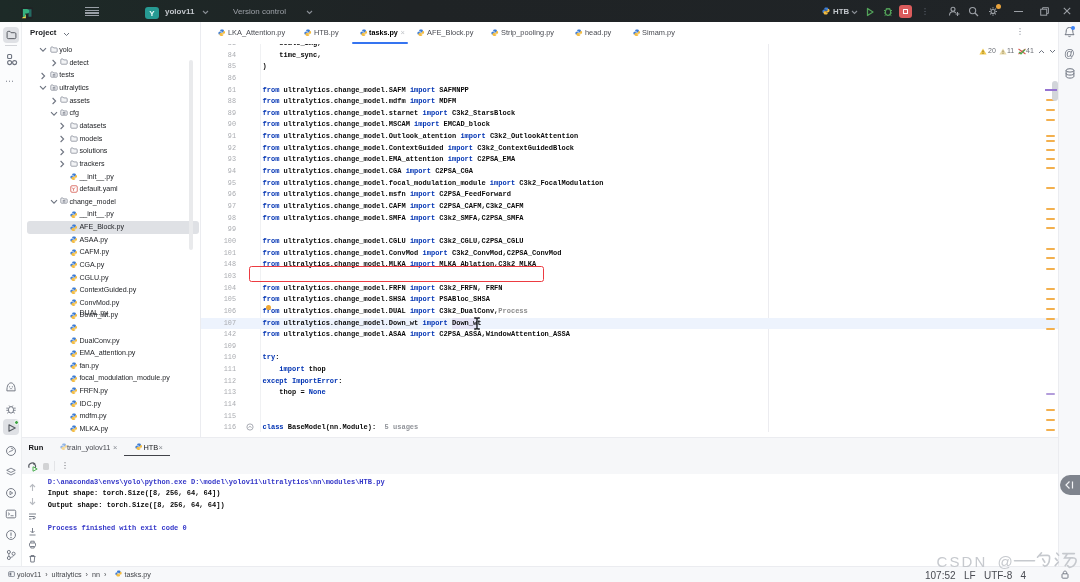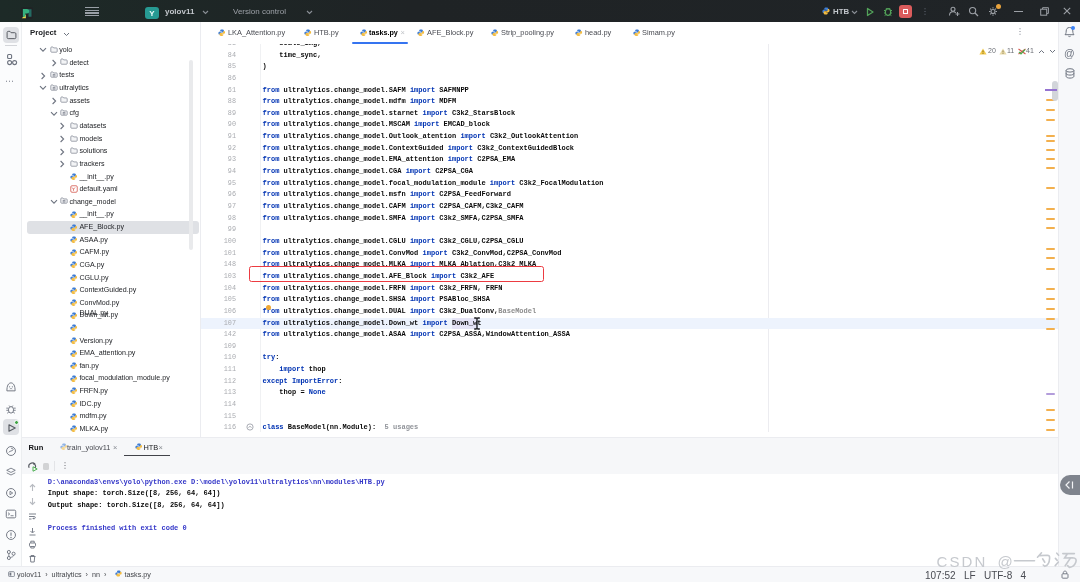--- a/index.html
+++ b/index.html
@@ -287,21 +287,21 @@
         <div class="abs tl" style="left:79.4px;top:309.3px">Down_wt.py</div>
         <svg class="abs" style="left:69.5px;top:324.3px;opacity:1.0" width="7.5" height="7.5" viewBox="0 0 16 16">
           <path fill="#3e7dd4" d="M7.9 1C6 1 4.6 1.9 4.6 3.5V5h3.5v.7H3.3C1.6 5.7.8 7 .8 8.8s.8 3 2.5 3h1.3V9.9c0-1.5 1.3-2.5 2.7-2.5h3.4c1.2 0 2-.9 2-2.1V3.5C12.7 1.9 10.9 1 9 1z"></path>
           <path fill="#f4bc40" d="M8.1 15c1.9 0 3.3-.9 3.3-2.5V11H7.9v-.7h4.8c1.7 0 2.5-1.3 2.5-3.1s-.8-3-2.5-3h-1.3v1.6c0 1.5-1.3 2.5-2.7 2.5H5.3c-1.2 0-2 .9-2 2.1v2.1C3.3 14.1 5.1 15 7 15z"></path>
         </svg>
         <div class="abs tl" style="left:79.4px;top:307px">DUAL.py</div>
         <svg class="abs" style="left:69.5px;top:336.90000000000003px;opacity:1.0" width="7.5" height="7.5" viewBox="0 0 16 16">
           <path fill="#3e7dd4" d="M7.9 1C6 1 4.6 1.9 4.6 3.5V5h3.5v.7H3.3C1.6 5.7.8 7 .8 8.8s.8 3 2.5 3h1.3V9.9c0-1.5 1.3-2.5 2.7-2.5h3.4c1.2 0 2-.9 2-2.1V3.5C12.7 1.9 10.9 1 9 1z"></path>
           <path fill="#f4bc40" d="M8.1 15c1.9 0 3.3-.9 3.3-2.5V11H7.9v-.7h4.8c1.7 0 2.5-1.3 2.5-3.1s-.8-3-2.5-3h-1.3v1.6c0 1.5-1.3 2.5-2.7 2.5H5.3c-1.2 0-2 .9-2 2.1v2.1C3.3 14.1 5.1 15 7 15z"></path>
         </svg>
-        <div class="abs tl" style="left:79.4px;top:334.5px">Version.py</div>
+        <div class="abs tl" style="left:79.4px;top:334.5px">DualConv.py</div>
         <svg class="abs" style="left:69.5px;top:349.5px;opacity:1.0" width="7.5" height="7.5" viewBox="0 0 16 16">
           <path fill="#3e7dd4" d="M7.9 1C6 1 4.6 1.9 4.6 3.5V5h3.5v.7H3.3C1.6 5.7.8 7 .8 8.8s.8 3 2.5 3h1.3V9.9c0-1.5 1.3-2.5 2.7-2.5h3.4c1.2 0 2-.9 2-2.1V3.5C12.7 1.9 10.9 1 9 1z"></path>
           <path fill="#f4bc40" d="M8.1 15c1.9 0 3.3-.9 3.3-2.5V11H7.9v-.7h4.8c1.7 0 2.5-1.3 2.5-3.1s-.8-3-2.5-3h-1.3v1.6c0 1.5-1.3 2.5-2.7 2.5H5.3c-1.2 0-2 .9-2 2.1v2.1C3.3 14.1 5.1 15 7 15z"></path>
         </svg>
         <div class="abs tl" style="left:79.4px;top:347.1px">EMA_attention.py</div>
         <svg class="abs" style="left:69.5px;top:362.1px;opacity:1.0" width="7.5" height="7.5" viewBox="0 0 16 16">
           <path fill="#3e7dd4" d="M7.9 1C6 1 4.6 1.9 4.6 3.5V5h3.5v.7H3.3C1.6 5.7.8 7 .8 8.8s.8 3 2.5 3h1.3V9.9c0-1.5 1.3-2.5 2.7-2.5h3.4c1.2 0 2-.9 2-2.1V3.5C12.7 1.9 10.9 1 9 1z"></path>
           <path fill="#f4bc40" d="M8.1 15c1.9 0 3.3-.9 3.3-2.5V11H7.9v-.7h4.8c1.7 0 2.5-1.3 2.5-3.1s-.8-3-2.5-3h-1.3v1.6c0 1.5-1.3 2.5-2.7 2.5H5.3c-1.2 0-2 .9-2 2.1v2.1C3.3 14.1 5.1 15 7 15z"></path>
         </svg>
         <div class="abs tl" style="left:79.4px;top:359.7px">fan.py</div>
@@ -430,24 +430,23 @@
           <div class="cl" style="top:142.75px"><span style="color:#0033b3">from </span><span style="color:#0a0a0a">ultralytics.change_model.ContextGuided </span><span style="color:#0033b3">import </span><span style="color:#0a0a0a">C3k2_ContextGuidedBlock</span></div>
           <div class="cl" style="top:154.40px"><span style="color:#0033b3">from </span><span style="color:#0a0a0a">ultralytics.change_model.EMA_attention </span><span style="color:#0033b3">import </span><span style="color:#0a0a0a">C2PSA_EMA</span></div>
           <div class="cl" style="top:166.05px"><span style="color:#0033b3">from </span><span style="color:#0a0a0a">ultralytics.change_model.CGA </span><span style="color:#0033b3">import </span><span style="color:#0a0a0a">C2PSA_CGA</span></div>
           <div class="cl" style="top:177.70px"><span style="color:#0033b3">from </span><span style="color:#0a0a0a">ultralytics.change_model.focal_modulation_module </span><span style="color:#0033b3">import </span><span style="color:#0a0a0a">C3k2_FocalModulation</span></div>
           <div class="cl" style="top:189.35px"><span style="color:#0033b3">from </span><span style="color:#0a0a0a">ultralytics.change_model.msfn </span><span style="color:#0033b3">import </span><span style="color:#0a0a0a">C2PSA_FeedForward</span></div>
           <div class="cl" style="top:201.00px"><span style="color:#0033b3">from </span><span style="color:#0a0a0a">ultralytics.change_model.CAFM </span><span style="color:#0033b3">import </span><span style="color:#0a0a0a">C2PSA_CAFM,C3k2_CAFM</span></div>
           <div class="cl" style="top:212.65px"><span style="color:#0033b3">from </span><span style="color:#0a0a0a">ultralytics.change_model.SMFA </span><span style="color:#0033b3">import </span><span style="color:#0a0a0a">C3k2_SMFA,C2PSA_SMFA</span></div>
           <div class="cl" style="top:235.95px"><span style="color:#0033b3">from </span><span style="color:#0a0a0a">ultralytics.change_model.CGLU </span><span style="color:#0033b3">import </span><span style="color:#0a0a0a">C3k2_CGLU,C2PSA_CGLU</span></div>
           <div class="cl" style="top:247.60px"><span style="color:#0033b3">from </span><span style="color:#0a0a0a">ultralytics.change_model.ConvMod </span><span style="color:#0033b3">import </span><span style="color:#0a0a0a">C3k2_ConvMod,C2PSA_ConvMod</span></div>
           <div class="cl" style="top:259.25px"><span style="color:#0033b3">from </span><span style="color:#0a0a0a">ultralytics.change_model.MLKA </span><span style="color:#0033b3">import </span><span style="color:#0a0a0a">MLKA_Ablation,C3k2_MLKA</span></div>
-          <div class="cl" style="top:270.90px"><span style="color:#0033b3">from </span><span style="color:#0a0a0a">ultralytics.change_model.AFE_Block </span><span style="color:#0033b3">import </span><span style="color:#0a0a0a">C3k2_AFE</span></div>
           <div class="cl" style="top:282.55px"><span style="color:#0033b3">from </span><span style="color:#0a0a0a">ultralytics.change_model.FRFN </span><span style="color:#0033b3">import </span><span style="color:#0a0a0a">C3k2_FRFN, FRFN</span></div>
           <div class="cl" style="top:294.20px"><span style="color:#0033b3">from </span><span style="color:#0a0a0a">ultralytics.change_model.SHSA </span><span style="color:#0033b3">import </span><span style="color:#0a0a0a">PSABloc_SHSA</span></div>
-          <div class="cl" style="top:305.85px"><span style="color:#0033b3">from </span><span style="color:#0a0a0a">ultralytics.change_model.DUAL </span><span style="color:#0033b3">import </span><span style="color:#0a0a0a">C3k2_DualConv,</span><span style="color:#8c8c8c">BaseModel</span></div>
+          <div class="cl" style="top:305.85px"><span style="color:#0033b3">from </span><span style="color:#0a0a0a">ultralytics.change_model.DUAL </span><span style="color:#0033b3">import </span><span style="color:#0a0a0a">C3k2_DualConv,</span><span style="color:#8c8c8c">Process</span></div>
           <div class="cl" style="top:317.50px"><span style="color:#0033b3">from </span><span style="color:#0a0a0a">ultralytics.change_model.Down_wt </span><span style="color:#0033b3">import </span><span style="color:#0a0a0a">Down_wt</span></div>
           <div class="cl" style="top:329.15px"><span style="color:#0033b3">from </span><span style="color:#0a0a0a">ultralytics.change_model.ASAA </span><span style="color:#0033b3">import </span><span style="color:#0a0a0a">C2PSA_ASSA,WindowAttention_ASSA</span></div>
           <div class="cl" style="top:352.45px"><span style="color:#0033b3">try</span><span style="color:#0a0a0a">:</span></div>
           <div class="cl" style="top:364.10px"><span style="color:#0a0a0a">    </span><span style="color:#0033b3">import </span><span style="color:#0a0a0a">thop</span></div>
           <div class="cl" style="top:375.75px"><span style="color:#0033b3">except </span><span style="color:#0033b3">ImportError</span><span style="color:#0a0a0a">:</span></div>
           <div class="cl" style="top:387.40px"><span style="color:#0a0a0a">    thop = </span><span style="color:#0033b3">None</span></div>
           <div class="cl" style="top:422.35px"><span style="color:#0033b3">class </span><span style="color:#0a0a0a">BaseModel(nn.Module):</span><span style="color:#0a0a0a">  </span><span style="color:#909399">5 usages</span></div>
         </div>
  </div>
 </div>

